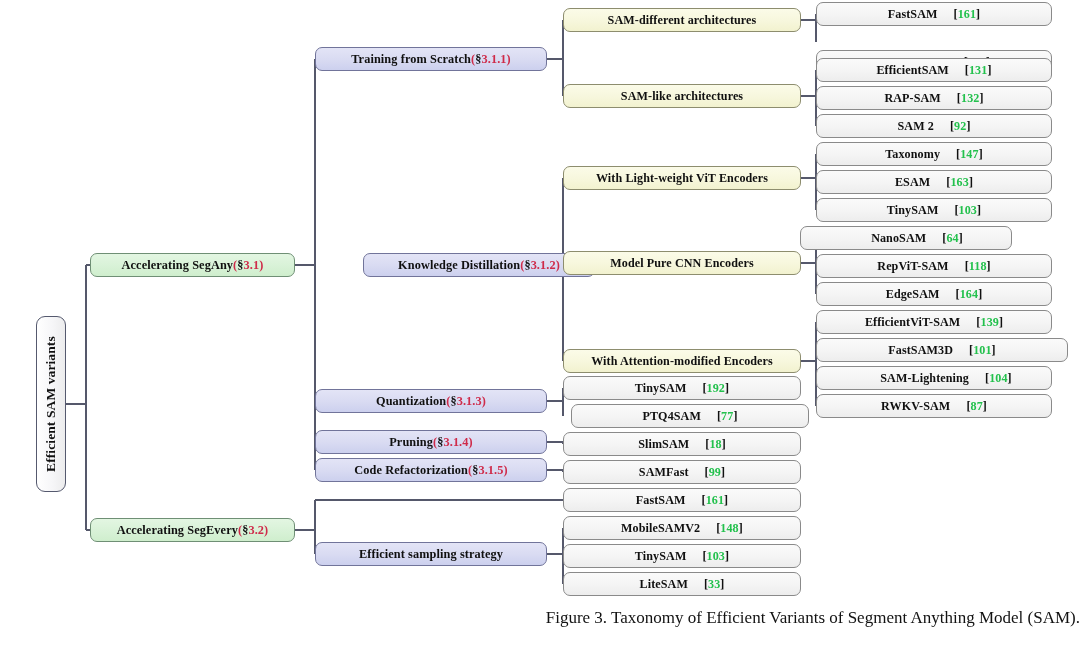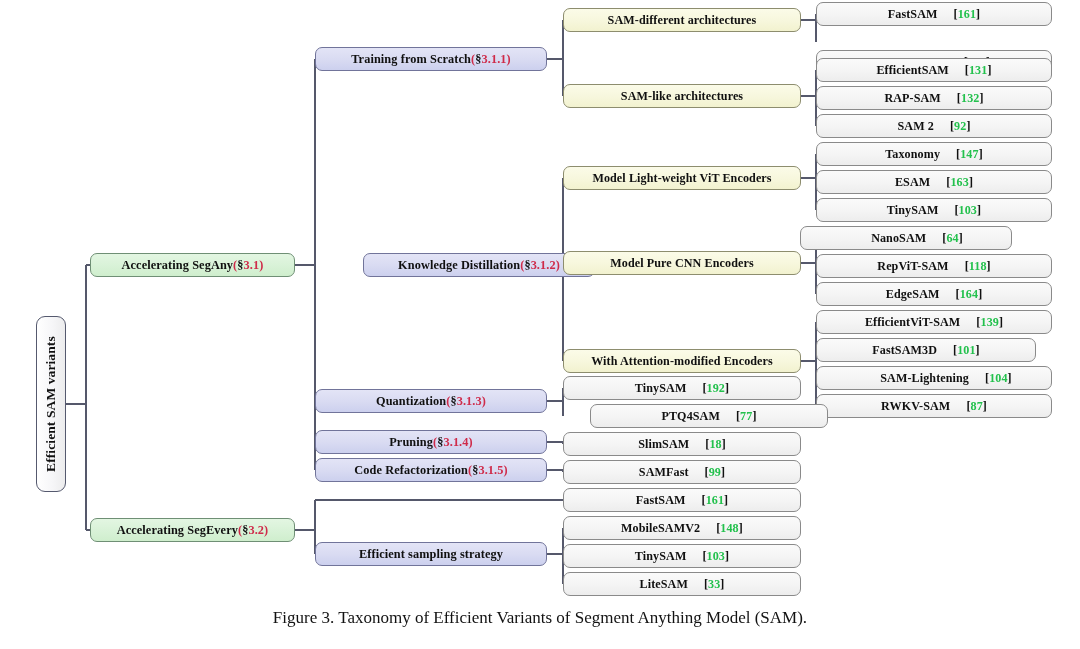--- a/index.html
+++ b/index.html
@@ -86,21 +86,21 @@
   .sec { color: #cf2b4a; font-weight: bold; }
   .sec .sg { color: #111111; }
   .cit { color: #23c14d; font-weight: bold; }
   .cit .br { color: #111111; }
 
   #caption {
     position: absolute;
     left: 0;
     top: 608px;
     width: 1080px;
-    text-align: center;
+    text-align: right;
     font-size: 17px;
     color: #121212;
     font-family: "Liberation Serif","DejaVu Serif",serif;
   }
 </style>
 </head>
 <body>
 
 <div id="figure">
 
@@ -207,21 +207,21 @@
       </div>
       <div class="node n-leaf" style="left: 816px; top: 114px; width: 236px; height: 24px;">
         <span class="lbl">SAM 2</span>
         <span class="cit"> <span class="br">[</span>92<span class="br">]</span></span>
       </div>
       <div class="node n-blue" style="left: 315px; top: 253px; width: 232px; height: 24px; margin-left: 48px;">
         <span class="lbl">Knowledge Distillation</span>
         <span class="sec"> (<span class="sg">§</span>3.1.2)</span>
       </div>
       <div class="node n-cream" style="left: 563px; top: 166px; width: 238px; height: 24px;">
-        <span class="lbl">Model Light-weight ViT Encoders</span>
+        <span class="lbl">With Light-weight ViT Encoders</span>
       </div>
       <div class="node n-leaf" style="left: 816px; top: 142px; width: 236px; height: 24px;">
         <span class="lbl">Taxonomy</span>
         <span class="cit"> <span class="br">[</span>147<span class="br">]</span></span>
       </div>
       <div class="node n-leaf" style="left: 816px; top: 170px; width: 236px; height: 24px;">
         <span class="lbl">ESAM</span>
         <span class="cit"> <span class="br">[</span>163<span class="br">]</span></span>
       </div>
       <div class="node n-leaf" style="left: 816px; top: 198px; width: 236px; height: 24px;">
@@ -243,41 +243,41 @@
         <span class="lbl">EdgeSAM</span>
         <span class="cit"> <span class="br">[</span>164<span class="br">]</span></span>
       </div>
       <div class="node n-cream" style="left: 563px; top: 349px; width: 238px; height: 24px;">
         <span class="lbl">With Attention-modified Encoders</span>
       </div>
       <div class="node n-leaf" style="left: 816px; top: 310px; width: 236px; height: 24px;">
         <span class="lbl">EfficientViT-SAM</span>
         <span class="cit"> <span class="br">[</span>139<span class="br">]</span></span>
       </div>
-      <div class="node n-leaf" style="left: 816px; top: 338px; width: 220px; height: 24px;">
+      <div class="node n-leaf" style="left: 816px; top: 338px; width: 252px; height: 24px;">
         <span class="lbl">FastSAM3D</span>
         <span class="cit"> <span class="br">[</span>101<span class="br">]</span></span>
       </div>
       <div class="node n-leaf" style="left: 816px; top: 366px; width: 236px; height: 24px; padding-left: 24px;">
         <span class="lbl">SAM-Lightening</span>
         <span class="cit"> <span class="br">[</span>104<span class="br">]</span></span>
       </div>
       <div class="node n-leaf" style="left: 816px; top: 394px; width: 236px; height: 24px;">
         <span class="lbl">RWKV-SAM</span>
         <span class="cit"> <span class="br">[</span>87<span class="br">]</span></span>
       </div>
       <div class="node n-blue" style="left: 315px; top: 389px; width: 232px; height: 24px;">
         <span class="lbl">Quantization</span>
         <span class="sec"> (<span class="sg">§</span>3.1.3)</span>
       </div>
       <div class="node n-leaf" style="left: 563px; top: 376px; width: 238px; height: 24px;">
         <span class="lbl">TinySAM</span>
         <span class="cit"> <span class="br">[</span>192<span class="br">]</span></span>
       </div>
-      <div class="node n-leaf" style="left: 590px; top: 404px; width: 238px; height: 24px;">
+      <div class="node n-leaf" style="left: 571px; top: 404px; width: 238px; height: 24px;">
         <span class="lbl">PTQ4SAM</span>
         <span class="cit"> <span class="br">[</span>77<span class="br">]</span></span>
       </div>
       <div class="node n-blue" style="left: 315px; top: 430px; width: 232px; height: 24px;">
         <span class="lbl">Pruning</span>
         <span class="sec"> (<span class="sg">§</span>3.1.4)</span>
       </div>
       <div class="node n-leaf" style="left: 563px; top: 432px; width: 238px; height: 24px;">
         <span class="lbl">SlimSAM</span>
         <span class="cit"> <span class="br">[</span>18<span class="br">]</span></span>

